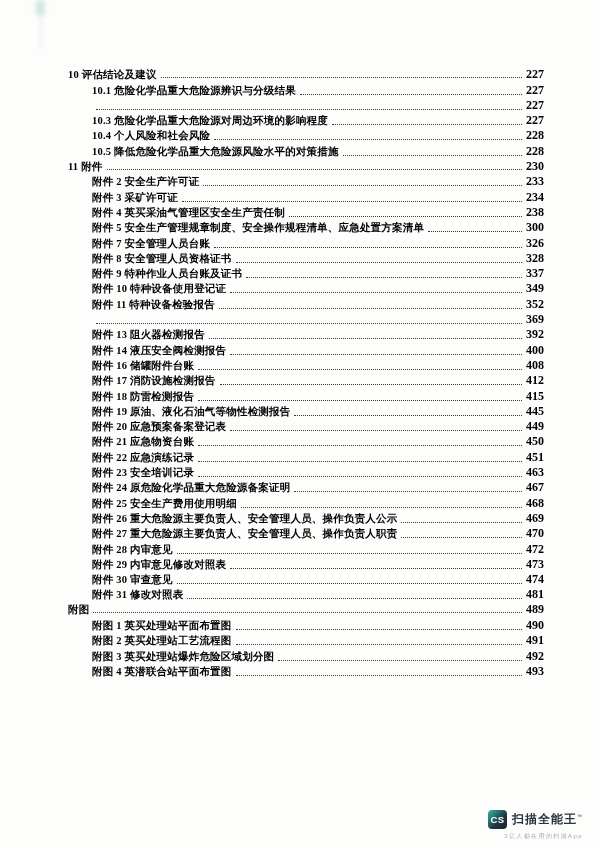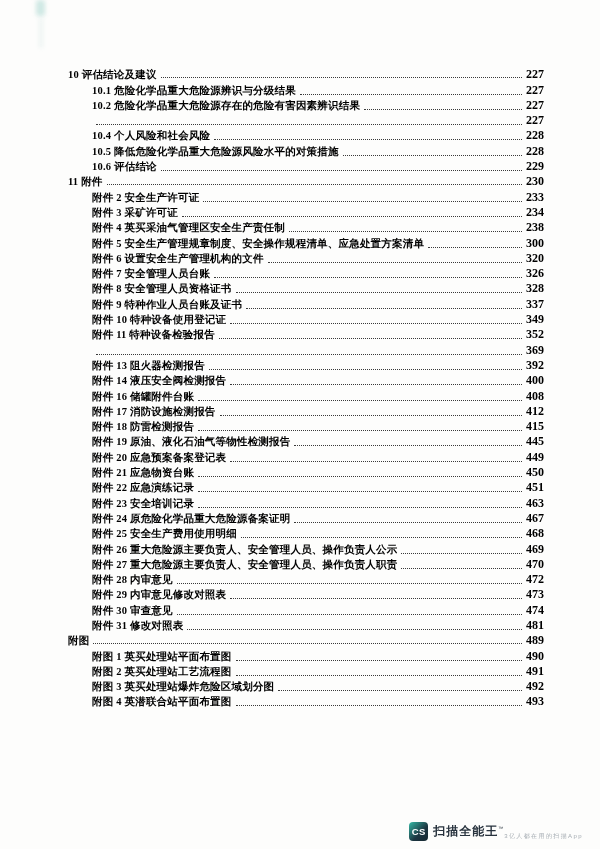--- a/index.html
+++ b/index.html
@@ -59,21 +59,21 @@
     font-weight: 700;
     font-size: 12px;
     text-align: right;
     min-width: 20px;
   }
   
   .watermark {
     position: absolute;
     right: 17px; bottom: 8px;
     display: flex;
-    flex-direction: row;
+    flex-direction: column;
     align-items: flex-end;
     font-family: "Liberation Sans", "DejaVu Sans", sans-serif;
   }
   .wm-top {
     display: flex;
     align-items: center;
     gap: 5px;
   }
   .cs-badge {
     width: 19px; height: 19px;
@@ -122,47 +122,42 @@
       <span class="page-num">227</span>
     </div>
 
     <div class="row indent-2">
       <span class="label">10.1 危险化学品重大危险源辨识与分级结果</span>
       <span class="dots"></span>
       <span class="page-num">227</span>
     </div>
 
     <div class="row indent-2">
-      <span class="label">10.2 危险化学品重大危险源存在的危险有害因素辨识结果</span>
       <span class="dots"></span>
       <span class="page-num">227</span>
     </div>
 
     <div class="row indent-2">
+      <span class="label">10.3 危险化学品重大危险源对周边环境的影响程度</span>
       <span class="dots"></span>
       <span class="page-num">227</span>
     </div>
 
     <div class="row indent-2">
       <span class="label">10.4 个人风险和社会风险</span>
       <span class="dots"></span>
       <span class="page-num">228</span>
     </div>
 
     <div class="row indent-2">
       <span class="label">10.5 降低危险化学品重大危险源风险水平的对策措施</span>
       <span class="dots"></span>
       <span class="page-num">228</span>
     </div>
 
-    <div class="row indent-2">
-      <span class="label">10.6 评估结论</span>
-      <span class="dots"></span>
-      <span class="page-num">229</span>
-    </div>
 
     <div class="row indent-1">
       <span class="label">11 附件</span>
       <span class="dots"></span>
       <span class="page-num">230</span>
     </div>
 
 
     <div class="row indent-2">
       <span class="label">附件 2 安全生产许可证</span>
@@ -181,25 +176,20 @@
       <span class="dots"></span>
       <span class="page-num">238</span>
     </div>
 
     <div class="row indent-2">
       <span class="label">附件 5 安全生产管理规章制度、安全操作规程清单、应急处置方案清单</span>
       <span class="dots"></span>
       <span class="page-num">300</span>
     </div>
 
-    <div class="row indent-2">
-      <span class="label">附件 6 设置安全生产管理机构的文件</span>
-      <span class="dots"></span>
-      <span class="page-num">320</span>
-    </div>
 
     <div class="row indent-2">
       <span class="label">附件 7 安全管理人员台账</span>
       <span class="dots"></span>
       <span class="page-num">326</span>
     </div>
 
     <div class="row indent-2">
       <span class="label">附件 8 安全管理人员资格证书</span>
       <span class="dots"></span>

